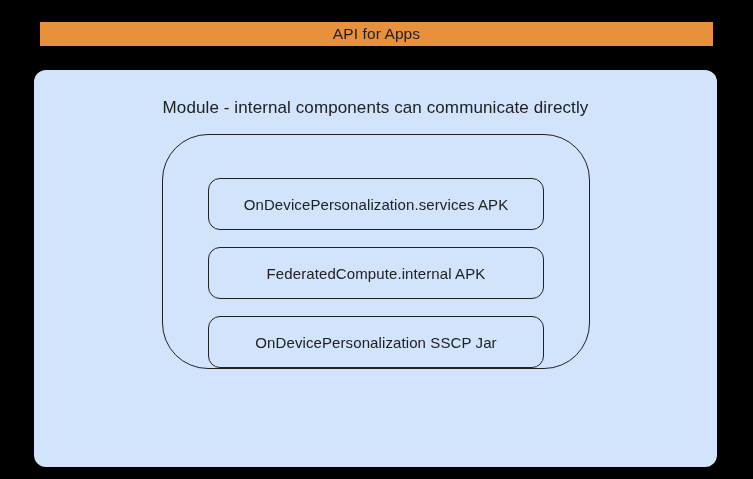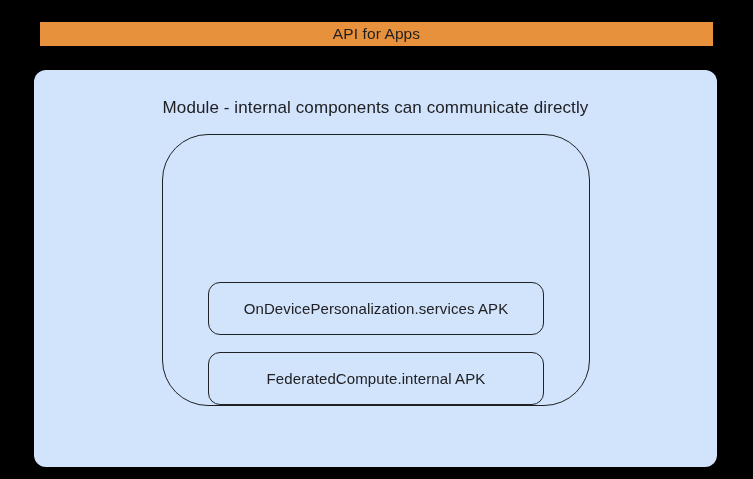--- a/index.html
+++ b/index.html
@@ -55,29 +55,28 @@
     color: var(--text);
     font-size: 17px;
     line-height: 20px;
     letter-spacing: 0.1px;
   }
   .inner-outline {
     position: absolute;
     left: 128px;
     top: 64px;
     width: 428px;
-    height: 272px;
+    height: 235px;
     border: 1.5px solid var(--outline);
     border-radius: 46px;
     display: flex;
     flex-direction: column;
     align-items: center;
     padding-top: 43px;
     gap: 17px;
-    justify-content: flex-end;
   }
   .component-box {
     width: 336px;
     height: 53px;
     border: 1.5px solid var(--outline);
     border-radius: 12px;
     display: flex;
     align-items: center;
     justify-content: center;
     color: var(--text);
@@ -101,16 +100,19 @@
 
       <div class="component-box">
         <span>OnDevicePersonalization.services APK</span>
       </div>
 
       <div class="component-box">
         <span>FederatedCompute.internal APK</span>
       </div>
 
 
+      <div class="component-box">
+        <span>OnDevicePersonalization SSCP Jar</span>
+      </div>
 
     </div>
   </div>
 </div>
 
 </body></html>

